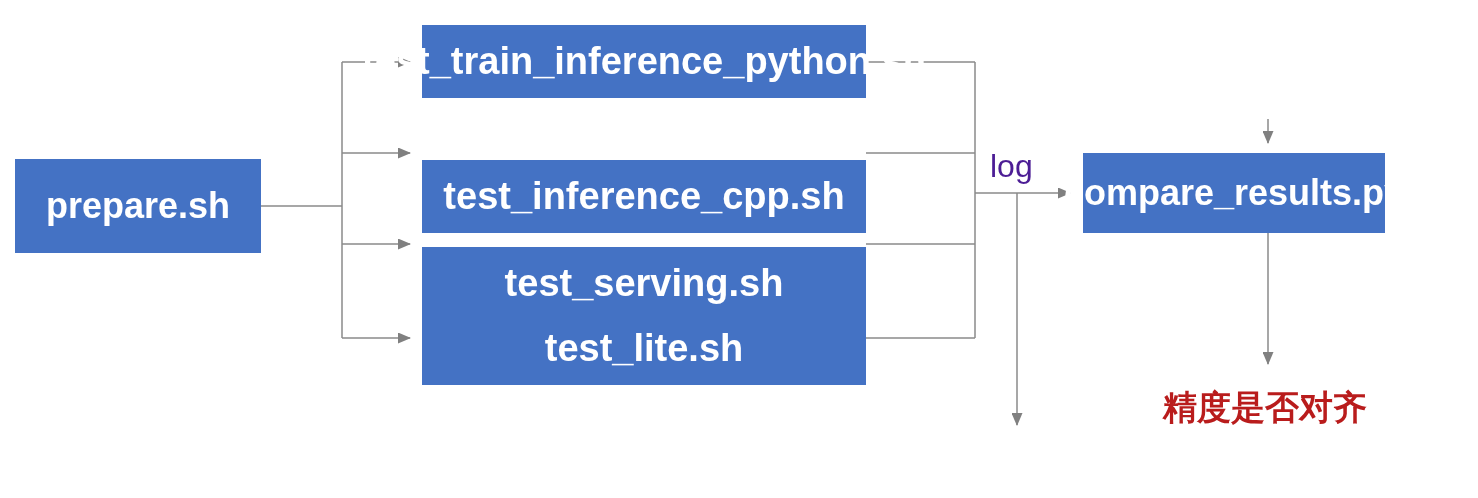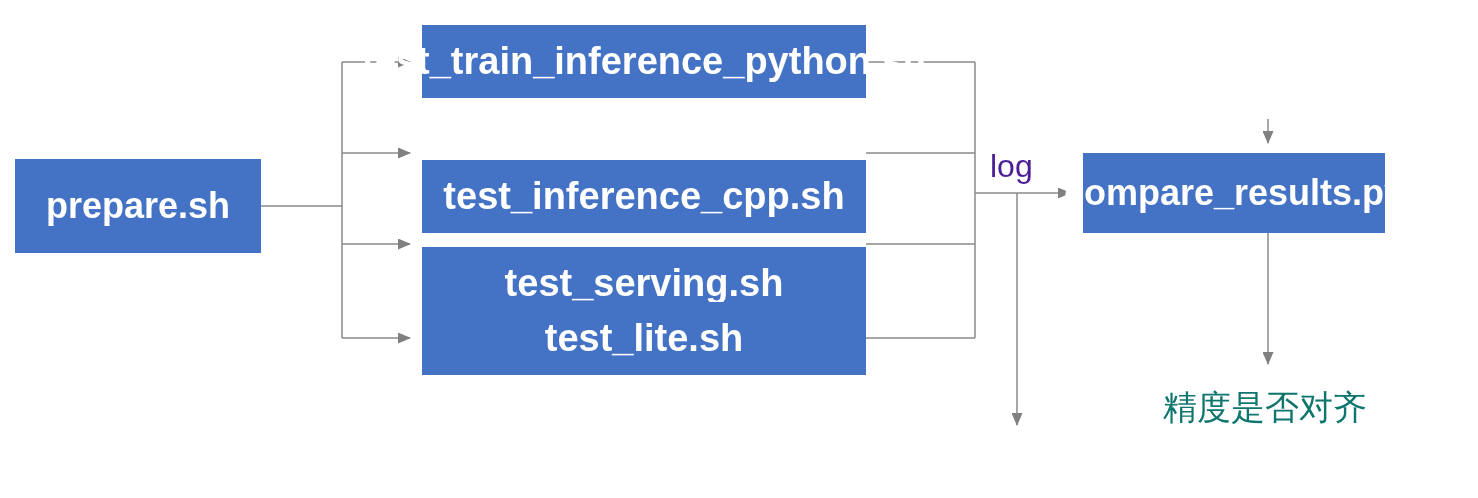--- a/index.html
+++ b/index.html
@@ -46,44 +46,44 @@
     text-align: right;
   }
   .n-test {
     left: 422px;
     width: 444px; height: 73px;
     font-size: 38px;
   }
   .n-test-0 { top: 25px; }
   .n-test-1 { top: 116px; margin-top: 44px; }
   .n-test-2 { top: 207px; margin-top: 40px; }
-  .n-test-3 { top: 302px; }
+  .n-test-3 { top: 312px; }
   .n-results {
     left: 1183px; top: 25px;
     width: 174px; height: 93px;
     font-size: 34px;
     border-radius: 24px 6px 24px 6px;
   }
   .n-compare {
     left: 1083px; top: 153px;
     width: 302px; height: 80px;
     font-size: 36px;
   }
   .edge-label {
     position: absolute;
     color: #4c1d95;
     font-size: 32px;
     font-weight: normal;
   }
   .lbl-log { left: 990px; top: 148px; }
   .outcome-label {
     position: absolute;
-    color: #0f766e;
+    color: #b91c1c;
     font-size: 34px;
-    font-weight: normal;
+    font-weight: bold;
     white-space: nowrap;
   }
   .lbl-function { left: 918px; top: 444px; }
   .lbl-accuracy { left: 1163px; top: 385px; }
 </style>
 </head>
 <body>
 
 <div class="canvas">
 

